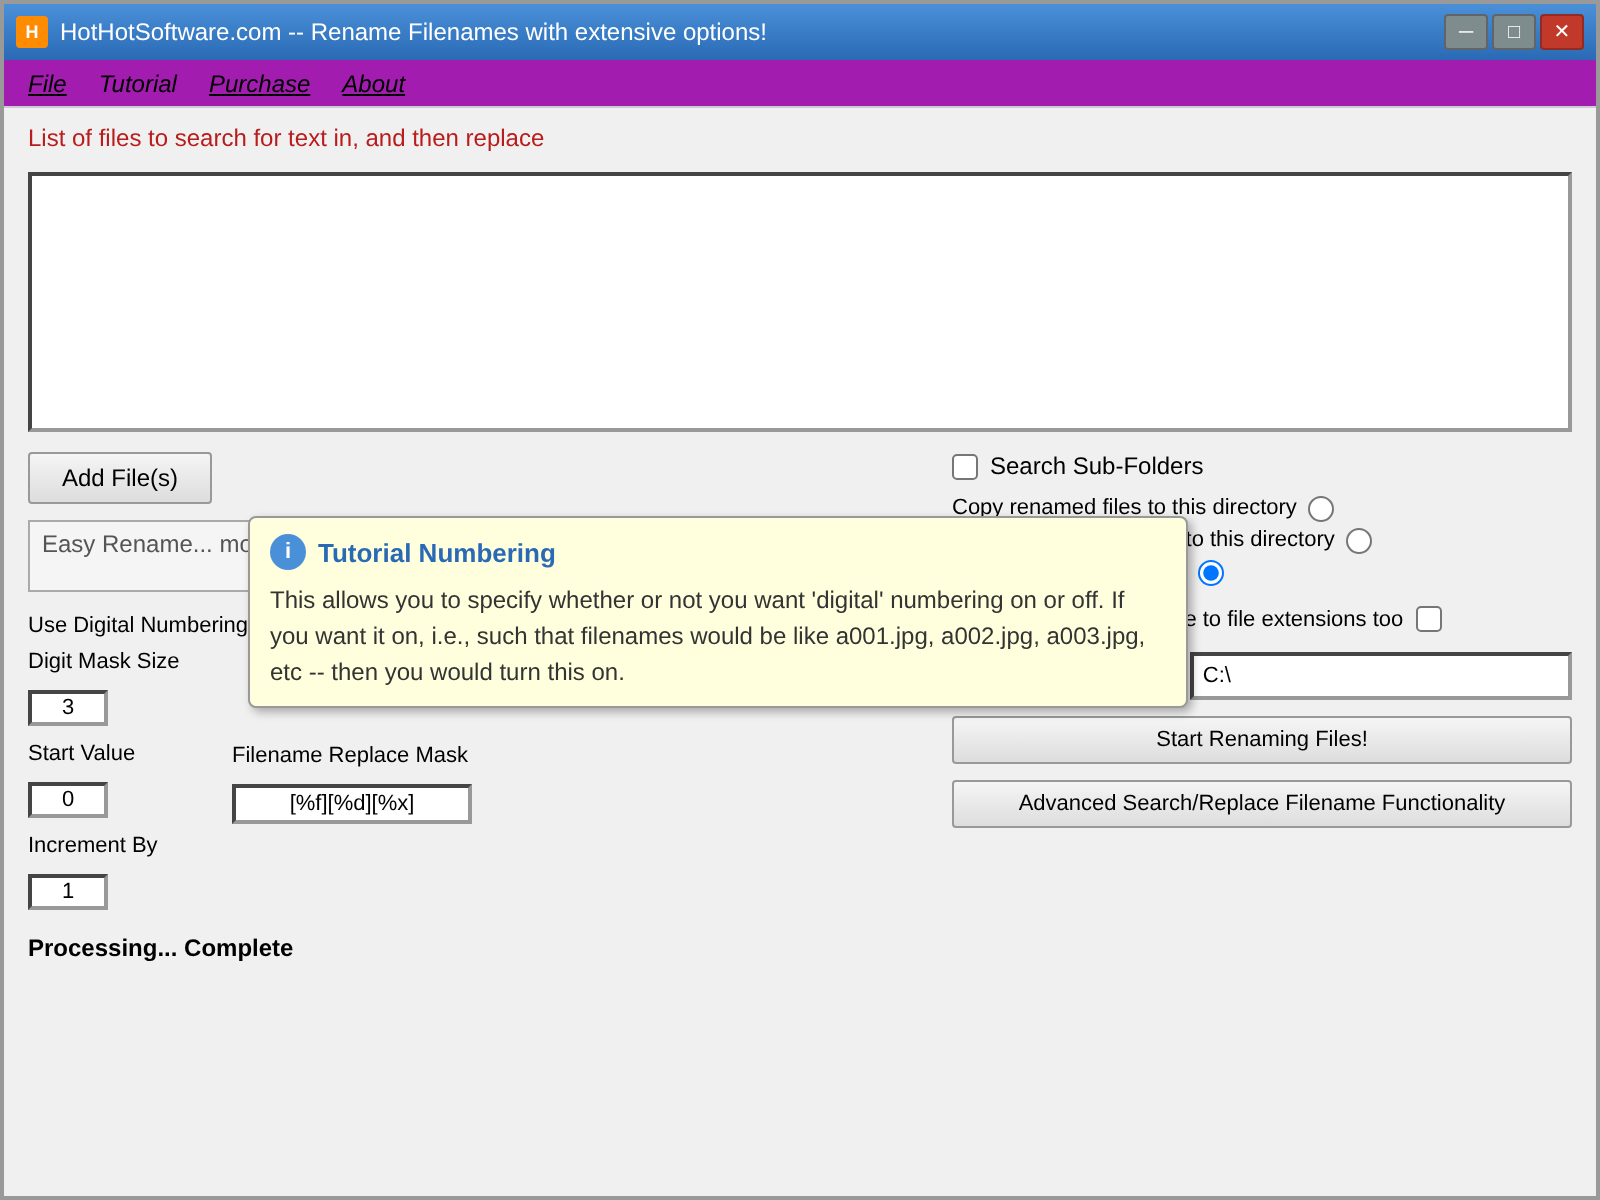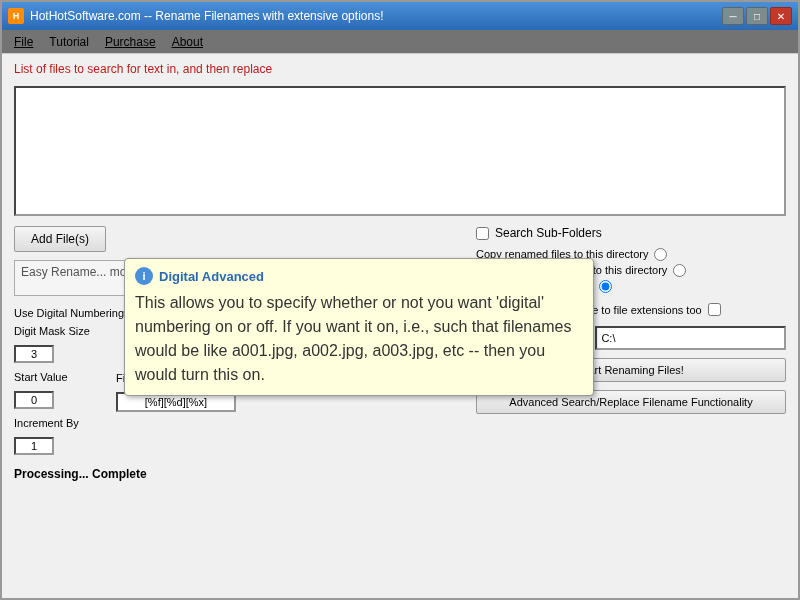--- a/index.html
+++ b/index.html
@@ -10,21 +10,21 @@
     
     .title-bar { background: linear-gradient(to bottom, #4a90d9, #2a6ab5); color: white; padding: 4px 6px; display: flex; align-items: center; justify-content: space-between; height: 28px; }
     .title-bar-left { display: flex; align-items: center; gap: 6px; }
     .title-icon { width: 16px; height: 16px; background: #ff8c00; border-radius: 2px; display: flex; align-items: center; justify-content: center; font-size: 9px; color: white; font-weight: bold; }
     .title-text { font-size: 12px; color: white; }
     .title-controls { display: flex; gap: 2px; }
     .title-btn { width: 22px; height: 18px; background: #c0392b; border: 1px solid #922b21; color: white; font-size: 10px; cursor: pointer; display: flex; align-items: center; justify-content: center; border-radius: 2px; }
     .title-btn.min, .title-btn.max { background: #7f8c8d; border-color: #626567; }
     
     
-    .menu-bar { background: #737373; border-bottom: 1px solid #ccc; padding: 2px 4px; display: flex; gap: 0; height: 24px; align-items: center; }
+    .menu-bar { background: #a21caf; border-bottom: 1px solid #ccc; padding: 2px 4px; display: flex; gap: 0; height: 24px; align-items: center; font-style: italic; }
     .menu-item { padding: 2px 8px; cursor: pointer; color: #000; font-size: 12px; }
     .menu-item.underline { text-decoration: underline; }
     
     
     .main-content { flex: 1; padding: 8px 12px; display: flex; flex-direction: column; gap: 6px; position: relative; }
     
     .section-label { font-size: 12px; color: #b91c1c; margin-bottom: 4px; }
     
     
     .file-list { background: white; border: 2px inset #999; height: 130px; margin-bottom: 4px; }
@@ -69,21 +69,21 @@
     .browse-btn { background: linear-gradient(to bottom, #f5f5f5, #ddd); border: 1px solid #999; padding: 4px 10px; cursor: pointer; font-size: 12px; flex: 0 0 auto; border-radius: 2px; }
     .browse-input { flex: 1; border: 2px inset #999; background: white; padding: 2px 4px; font-size: 11px; }
     
     .full-btn { background: linear-gradient(to bottom, #f5f5f5, #ddd); border: 1px solid #999; padding: 5px 10px; cursor: pointer; font-size: 11px; width: 100%; text-align: center; border-radius: 2px; margin-bottom: 4px; }
     
     
     .tooltip { position: absolute; top: 32px; left: 110px; width: 470px; background: #ffffdd; border: 1px solid #999; border-radius: 4px; padding: 8px 10px; box-shadow: 2px 2px 5px rgba(0,0,0,0.3); z-index: 100; }
     .tooltip-header { display: flex; align-items: center; gap: 6px; margin-bottom: 6px; }
     .tooltip-icon { width: 18px; height: 18px; background: #4a90d9; border-radius: 50%; color: white; font-size: 11px; font-weight: bold; display: flex; align-items: center; justify-content: center; flex-shrink: 0; }
     .tooltip-title { color: #2a6ab5; font-size: 13px; font-weight: bold; }
-    .tooltip-body { font-size: 16px; color: #333; line-height: 1.5; }
+    .tooltip-body { font-size: 12px; color: #333; line-height: 1.5; }
 
     .easy-rename-box { border: 1px solid #aaa; padding: 4px 6px; background: #f5f5f5; font-size: 11px; color: #555; height: 36px; overflow: hidden; }
 
   </style>
 </head>
 <body>
 
 <div class="window">
 
   <div class="title-bar">
@@ -112,21 +112,21 @@
     <div class="bottom-section">
 
       <div class="left-panel">
         <div class="btn-row">
           <button class="btn btn-large">Add File(s)</button>
         </div>
 
         <div class="tooltip">
           <div class="tooltip-header">
             <div class="tooltip-icon">i</div>
-            <span class="tooltip-title">Digital Advanced</span>
+            <span class="tooltip-title">Tutorial Numbering</span>
           </div>
           <div class="tooltip-body">This allows you to specify whether or not you want 'digital' numbering on or off. If you want it on, i.e., such that filenames would be like a001.jpg, a002.jpg, a003.jpg, etc -- then you would turn this on.</div>
         </div>
 
         <div class="easy-rename-box">
           <span>Easy Rename... more advance...</span>
         </div>
 
         <div style="margin-top:6px;">
           <div class="digital-numbering-row">

